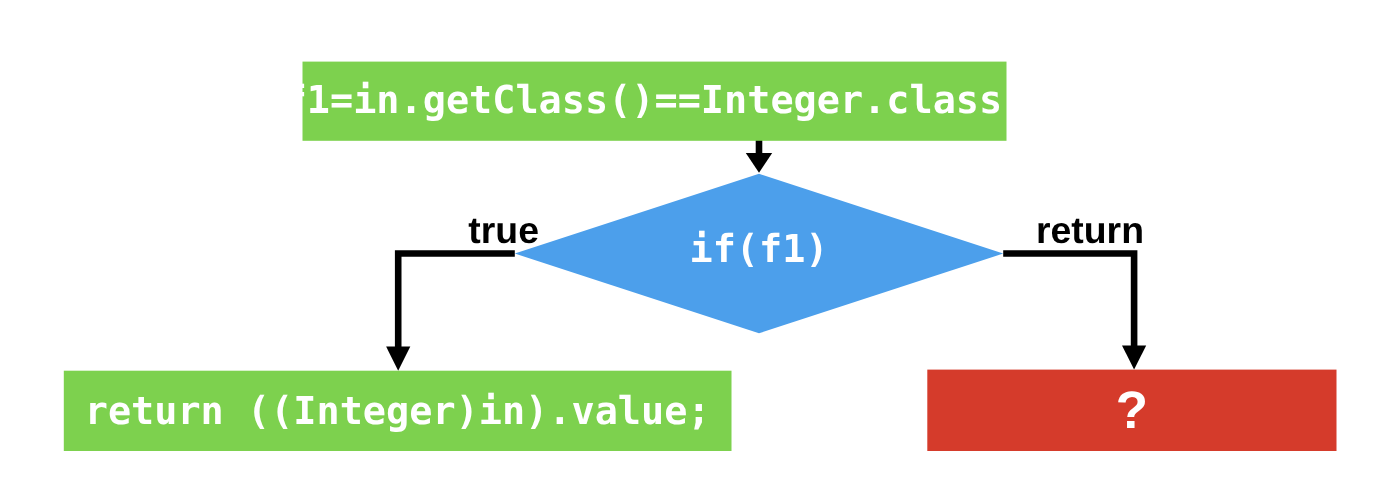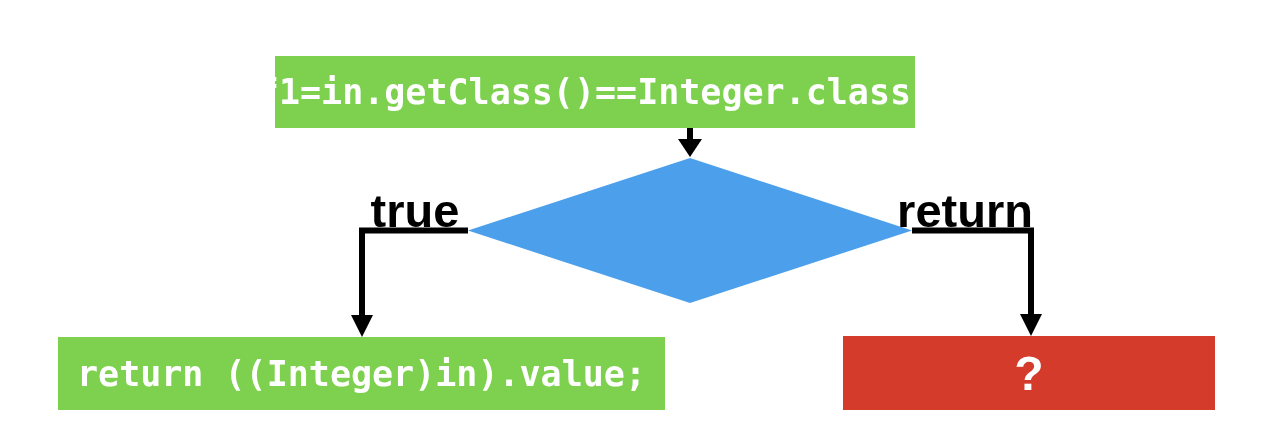--- a/index.html
+++ b/index.html
@@ -48,24 +48,24 @@
     font-family: "DejaVu Sans Mono", monospace;
     font-weight: bold;
     font-size: 35px;
   }
   .branch-label {
     position: absolute;
     top: 187px;
     width: 150px;
     height: 47px;
     line-height: 47px;
-    text-align: center;
+    text-align: right;
     color: #000000;
     font-weight: bold;
-    font-size: 47px;
+    font-size: 34px;
     white-space: nowrap;
   }
   .branch-true  { left: 340px; }
   .branch-false { left: 890px; }
 </style>
 </head>
 <body>
 
 <div class="canvas">
 
@@ -78,20 +78,21 @@
     <polygon points="351,315 373,315 362,337" fill="#000000"></polygon>
 
     <polyline points="912,230.5 1031,230.5 1031,317" fill="none" stroke-width="6" stroke="#000000"></polyline>
     <polygon points="1020,314 1042,314 1031,336" fill="#000000"></polygon>
 
     <polygon points="690,158 912,230.5 690,303 468,230.5" fill="#4C9FEB"></polygon>
   </svg>
 
   <div class="node node-assign" style="background: rgb(125, 209, 78);">f1=in.getClass()==Integer.class;</div>
 
+  <div class="diamond-label">if(f1)</div>
 
   <div class="branch-label branch-true">true</div>
 
   <div class="branch-label branch-false">return</div>
 
   <div class="node node-return" style="background: rgb(125, 209, 78);">return ((Integer)in).value;</div>
 
   <div class="node node-unknown" style="background: rgb(213, 59, 43);">?</div>
 
 </div>

